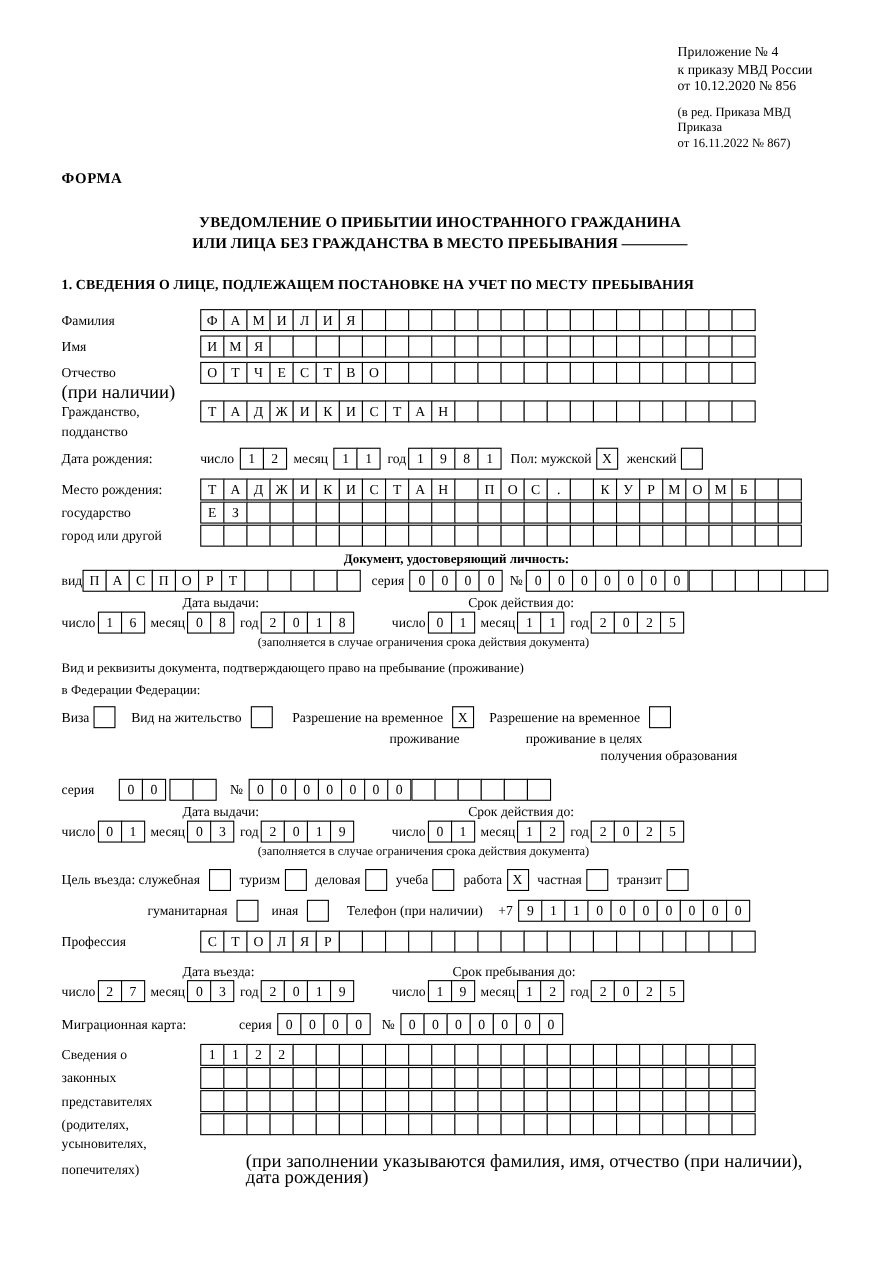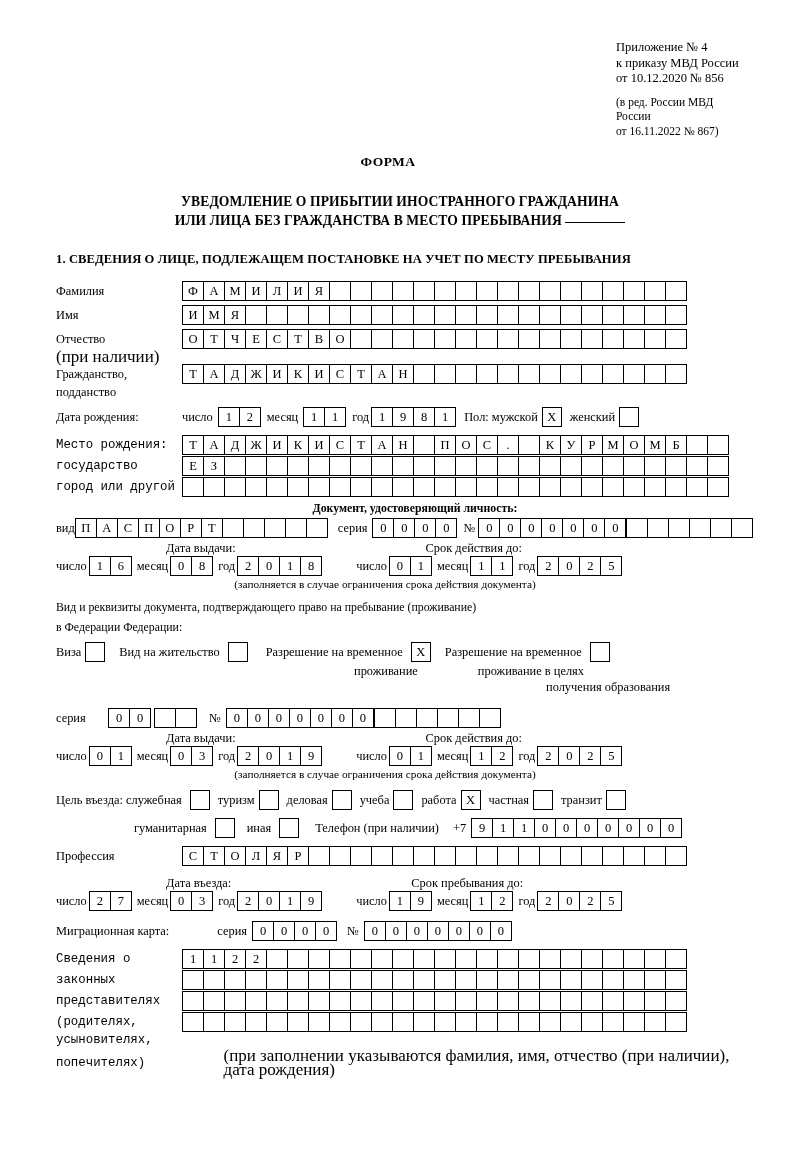--- a/index.html
+++ b/index.html
@@ -28,21 +28,21 @@
     font-size: 12.5px;
     line-height: 15.5px;
   }
   .hdr .l { white-space: nowrap; }
   .hdr .small {
     font-size: 11.5px;
     line-height: 14.5px;
     margin-top: 8px;
   }
   .forma {
-    text-align: center;
+    text-align: left;
     font-weight: bold;
     font-size: 13.5px;
     letter-spacing: .5px;
     margin-top: 16px;
     padding-right: 24px;
   }
 
   .title {
     text-align: center;
     font-weight: bold;
@@ -112,38 +112,37 @@
   .tight { margin-top: 1px; }
   .mt8 { margin-top: 8px; }
   .mt10 { margin-top: 10px; }
   .mt14 { margin-top: 14px; }
   .mt2 { margin-top: 2px; }
 
   .stack-lbl {
     font-size: 12.4px;
     line-height: 15px;
     width: 126px;
-    font-family: Liberation Mono, monospace;
   }
   .rightnote {
     text-align: center;
     font-size: 11.3px;
     padding-right: 30px;
   }
 </style>
 </head>
 <body>
 
 <div class="page">
 
   <div class="hdr">
     <div class="l">Приложение № 4</div>
     <div class="l">к приказу МВД России</div>
     <div class="l">от 10.12.2020 № 856</div>
-    <div class="small">(в ред. России МВД России</div>
+    <div class="small">(в ред. Приказа МВД Приказа</div>
     <div class="small" style="margin-top:0">от 16.11.2022 № 867)</div>
   </div>
 
   <div class="forma">ФОРМА</div>
 
   <div class="title">
     <div>УВЕДОМЛЕНИЕ О ПРИБЫТИИ ИНОСТРАННОГО ГРАЖДАНИНА</div>
     <div><span>ИЛИ ЛИЦА БЕЗ ГРАЖДАНСТВА В МЕСТО ПРЕБЫВАНИЯ</span> <span class="ul"></span></div>
   </div>
 

